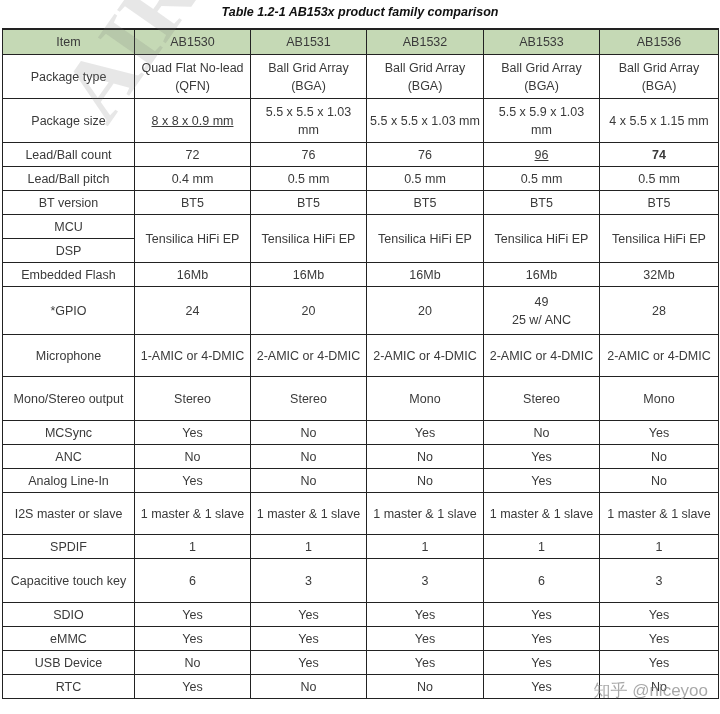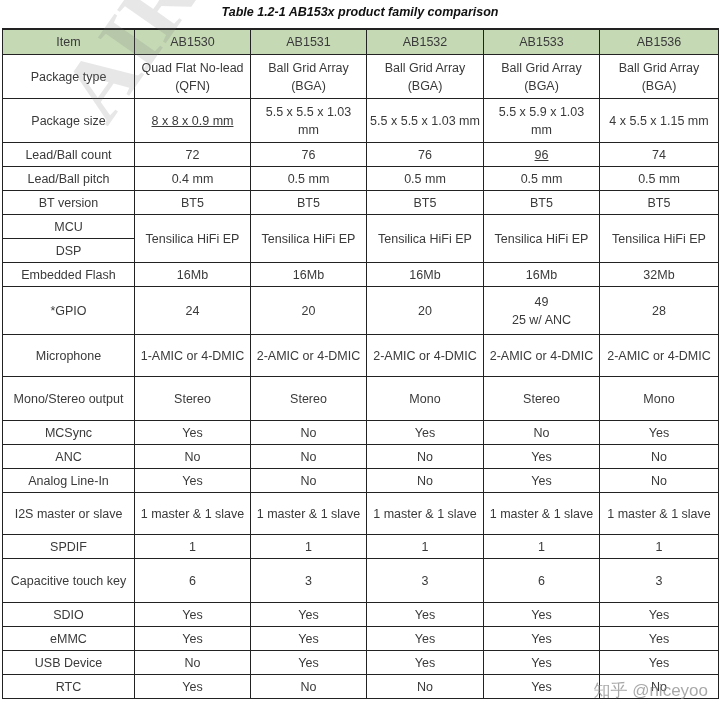--- a/index.html
+++ b/index.html
@@ -61,21 +61,21 @@
         <td style="white-space: pre-line;">5.5 x 5.5 x 1.03 mm</td>
         <td style="white-space: pre-line;">5.5 x 5.9 x 1.03 mm</td>
         <td style="white-space: pre-line;">4 x 5.5 x 1.15 mm</td>
       </tr>
       <tr style="height: 24px;">
         <td class="item">Lead/Ball count</td>
         <td style="white-space: pre-line;">72</td>
         <td style="white-space: pre-line;">76</td>
         <td style="white-space: pre-line;">76</td>
         <td style="white-space: pre-line; text-decoration: underline;">96</td>
-        <td style="white-space: pre-line;">74</td>
+        <td style="white-space: pre-line; font-weight: bold;">74</td>
       </tr>
       <tr style="height: 24px; margin-top: 36px;">
         <td class="item">Lead/Ball pitch</td>
         <td style="white-space: pre-line;">0.4 mm</td>
         <td style="white-space: pre-line;">0.5 mm</td>
         <td style="white-space: pre-line;">0.5 mm</td>
         <td style="white-space: pre-line;">0.5 mm</td>
         <td style="white-space: pre-line;">0.5 mm</td>
       </tr>
       <tr style="height: 24px;">

